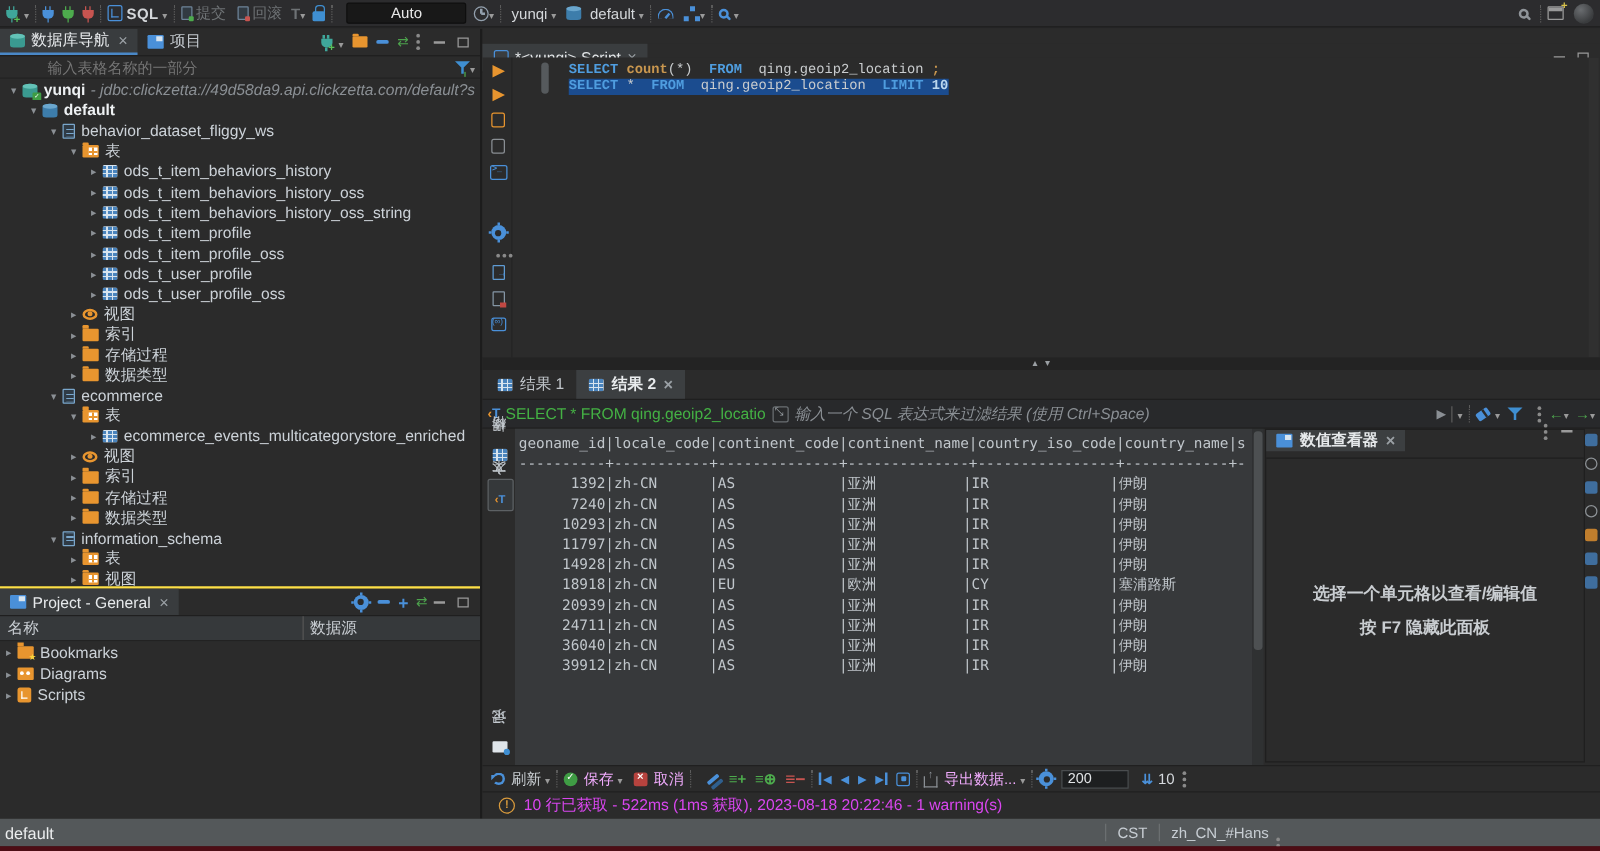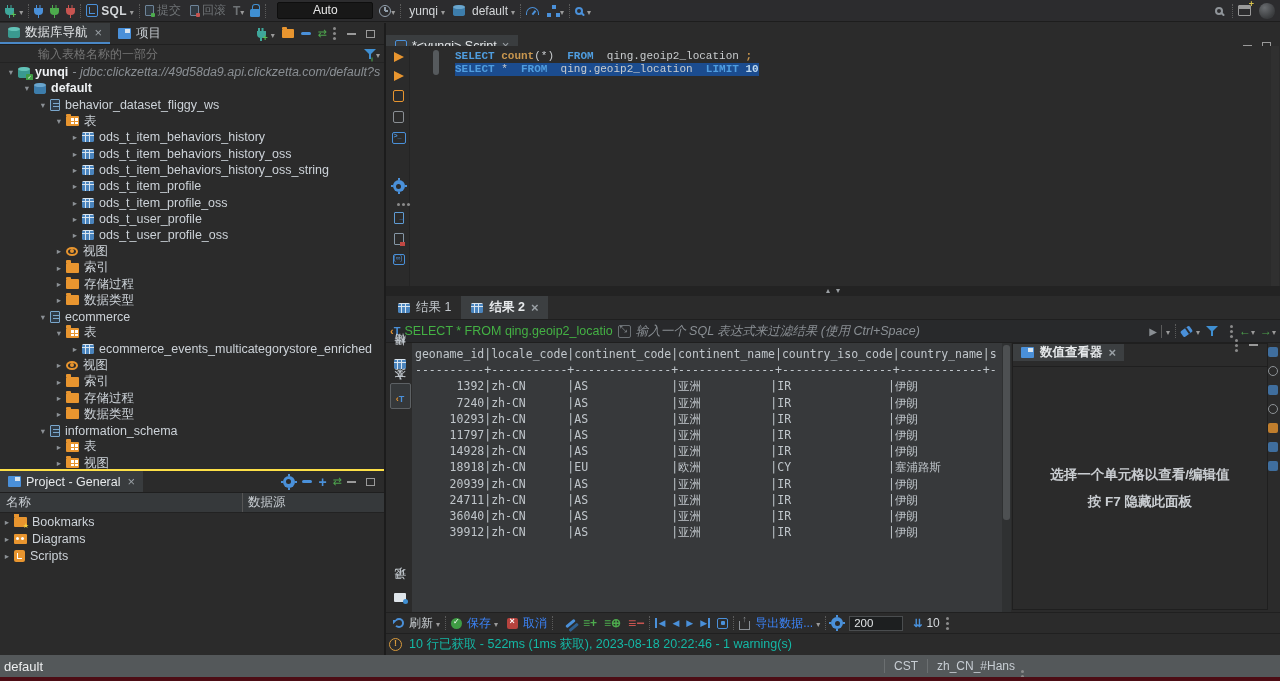--- a/index.html
+++ b/index.html
@@ -8,21 +8,21 @@
   #app { position:relative; width:1280px; height:681px; background:#2b2b2b; color:#c7cdd3; font-size:12px; }
   .sep  { width:0; height:14px; border-left:1px dotted #5b5b5b; margin:0 5px; }
   .vdots{ width:3px; height:3px; background:#8a8a8a; border-radius:50%;
           box-shadow:0 5px 0 #8a8a8a, 0 10px 0 #8a8a8a; margin:-10px 6px 0 6px; }
   .hdots{ width:3px; height:3px; background:#8a8a8a; border-radius:50%;
           box-shadow:5px 0 0 #8a8a8a, 10px 0 0 #8a8a8a; margin-right:12px; }
   .carat::before { content:"▾"; font-size:8px; color:#9a9a9a; }
   .xi::before    { content:"×"; color:#9aa0a5; font-size:13px; line-height:10px; }
   .wmin { width:9px; height:2px; background:#9a9a9a; margin:0 5px; }
   .wmax { width:9px; height:8px; border:1.5px solid #9a9a9a; margin:0 5px; }
-  .dim  { color:#3b82f6; }
+  .dim  { color:#f0abfc; }
   .lbl  { margin:0 3px; }
 
   
   .plug { position:relative; width:9px; height:7px; border-radius:0 0 4px 4px; margin-top:2px; }
   .plug::before { content:""; position:absolute; top:-3px; left:1.5px; width:1.5px; height:3px;
                   background:inherit; box-shadow:3.5px 0 0 0; }
   .plug::after  { content:""; position:absolute; bottom:-3px; left:3.5px; width:1.5px; height:3px; background:inherit; }
   .plug.teal { background:#3fa79b; color:#3fa79b; }
   .plug.blue { background:#4a90d9; color:#4a90d9; }
   .plug.green{ background:#4dab4d; color:#4dab4d; }
@@ -255,21 +255,21 @@
   #vv-strip { position:absolute; top:0; bottom:2px; right:0; width:12px; display:flex; flex-direction:column; align-items:flex-start; padding-top:4px; gap:9px; overflow:hidden; }
   .mini { width:10px; height:10px; border-radius:2px; flex:none; }
   .mini.b { background:#3f6e9e; } .mini.c { border-radius:50%; border:1.5px solid #8d9296; width:10px; height:10px; background:none; }
   .mini.o { background:#c07e2d; }
 
   
   #res-toolbar { position:absolute; left:0; right:0; bottom:22px; height:21px; background:#2b2b2b; border-top:1px solid #202020;
                  display:flex; align-items:center; padding-left:8px; font-size:12px; }
   #fetch-input { width:54px; height:15px; background:#1d1f20; border:1px solid #4a4d4f; color:#e0e3e5; font-size:11.5px; padding:0 4px; font-family:inherit; }
   #res-status { position:absolute; left:0; right:0; bottom:0; height:22px; background:#2b2b2b; border-top:1px solid #202020;
-                display:flex; align-items:center; gap:7px; padding-left:3px; font-size:12.5px; color:#14b8a6; }
+                display:flex; align-items:center; gap:7px; padding-left:13px; font-size:12.5px; color:#d946ef; }
 
   
   #statusbar { position:absolute; left:0; right:0; bottom:0; height:26px; }
   #statusbar .bar { position:absolute; top:0; left:0; right:0; height:22px; background:#54585a; display:flex; align-items:center; color:#eceeef; font-size:13px; }
   #statusbar .red { position:absolute; bottom:0; left:0; right:0; height:4px; background:#4d0d15; }
   #sb-right { position:absolute; left:875px; top:0; height:22px; display:flex; align-items:center; }
   .sbsep { width:1px; height:14px; background:#6b6f71; margin:0 9px; }
 </style>
 </head>
 <body>

